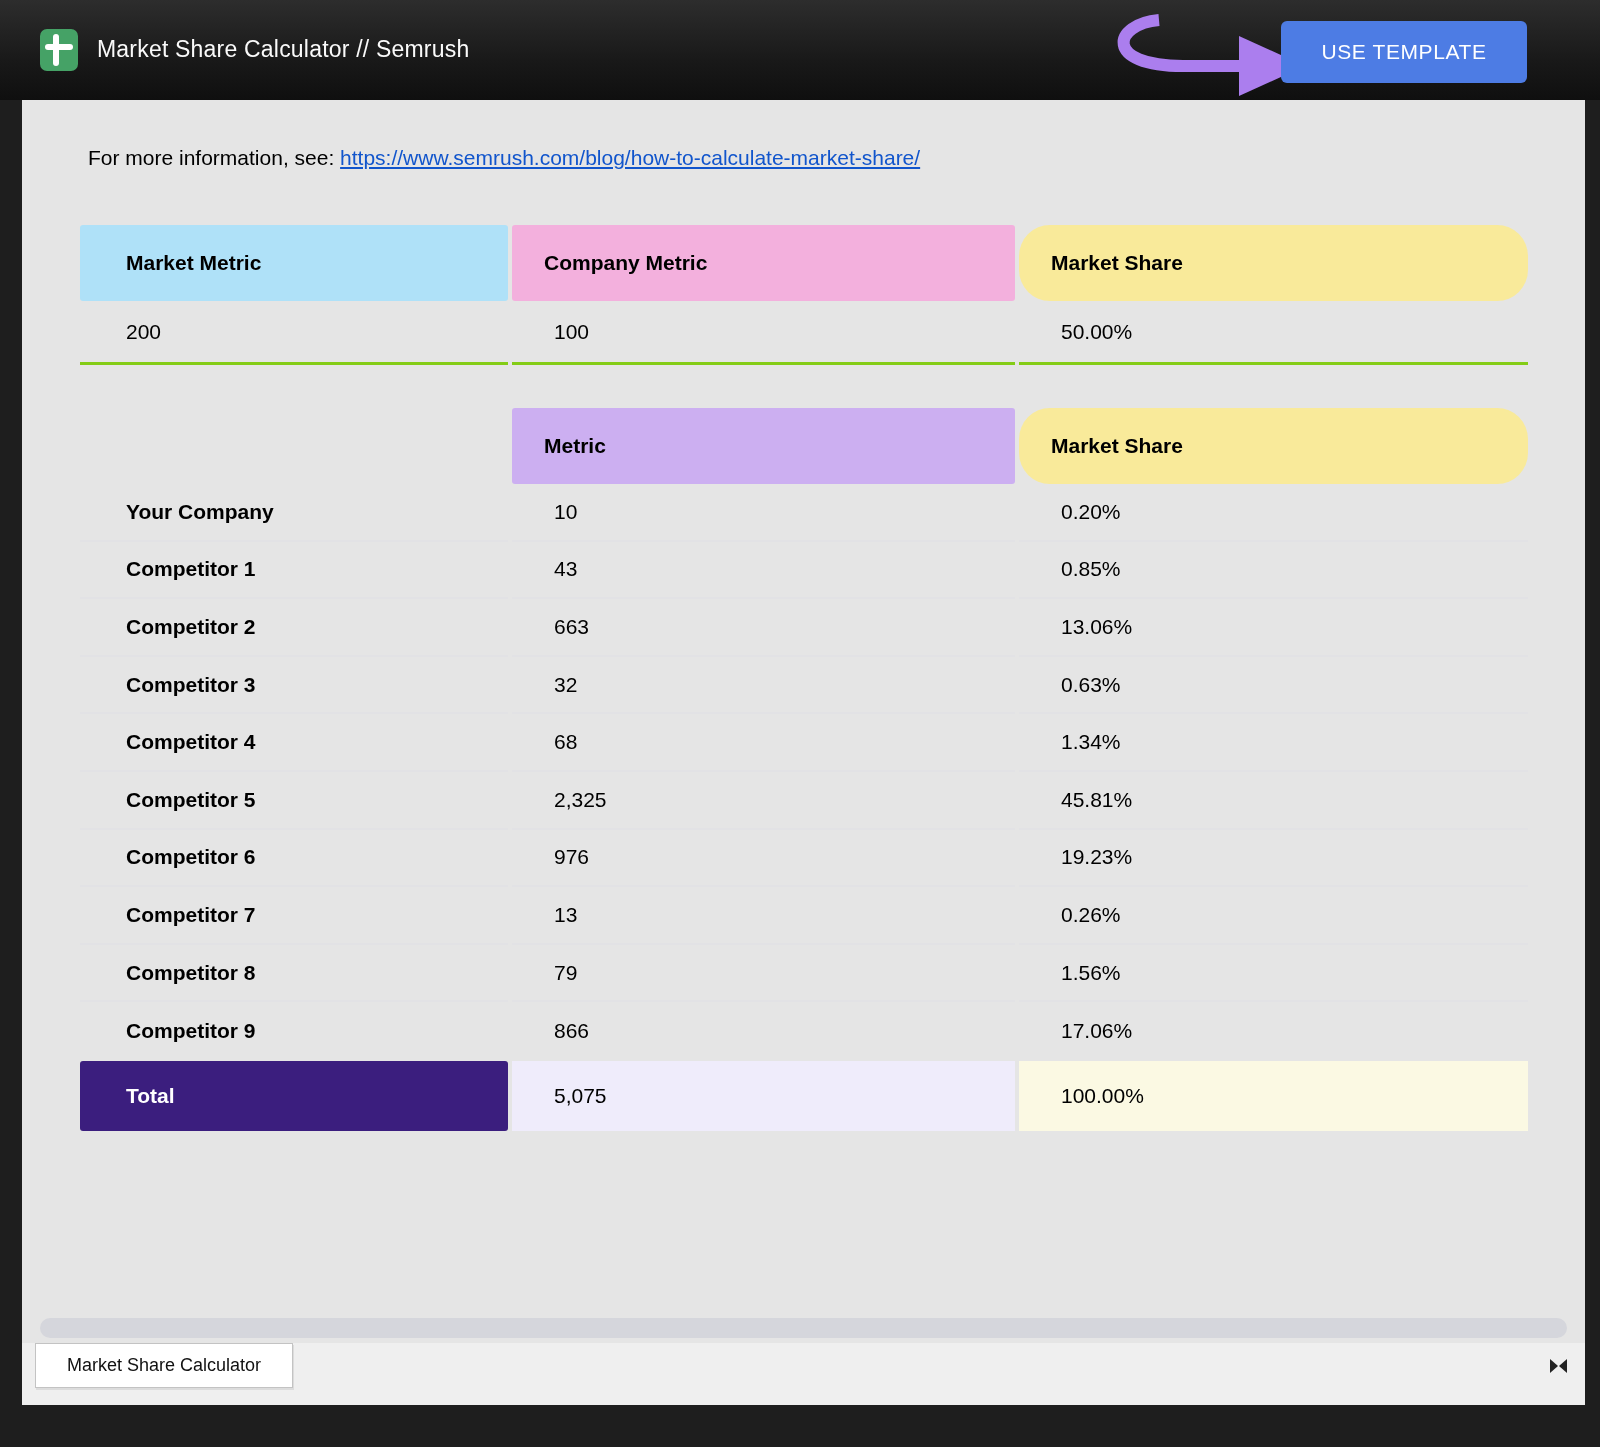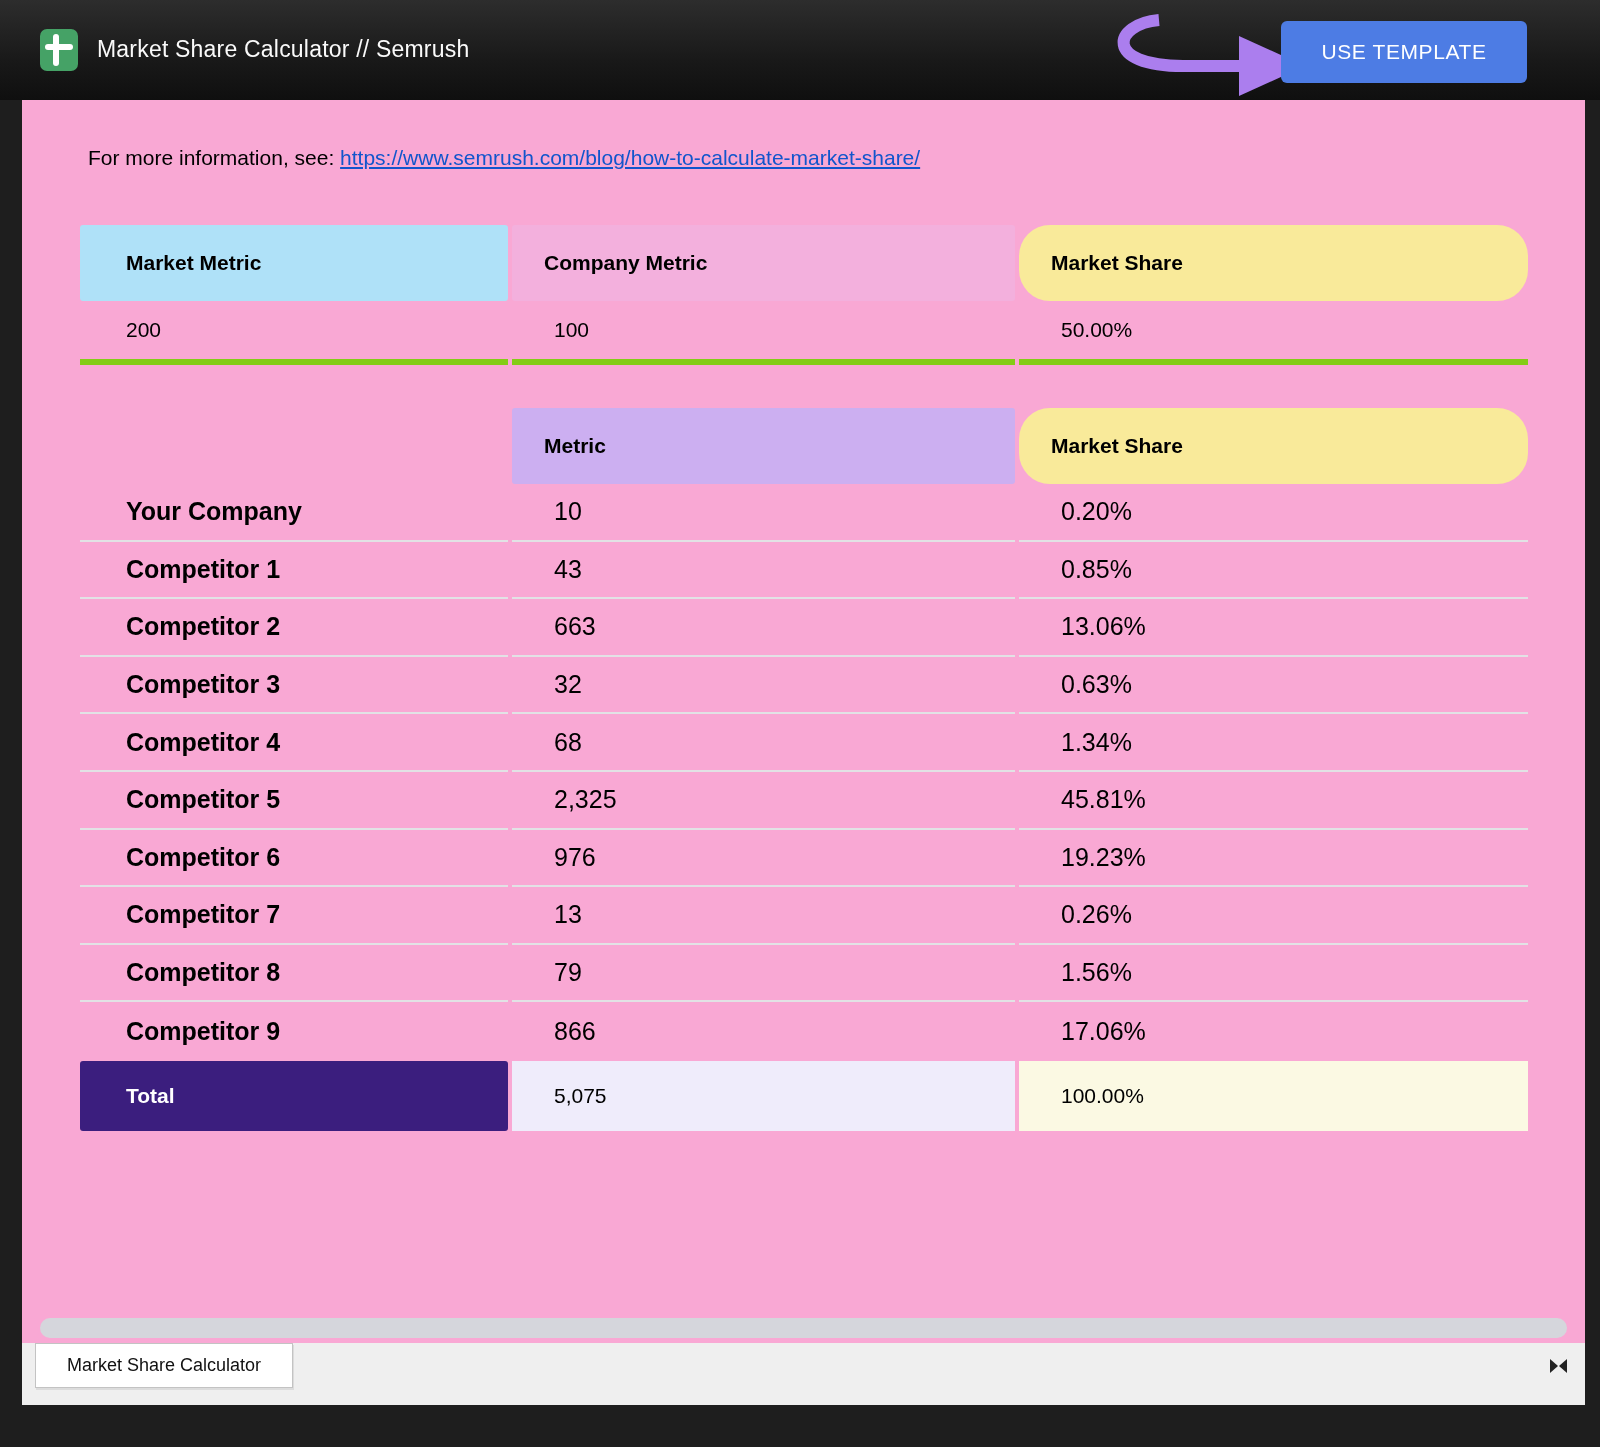--- a/index.html
+++ b/index.html
@@ -24,21 +24,21 @@
   }
   .use-template-btn{
     position:absolute;left:1281px;top:21px;width:246px;height:62px;
     background:#4d7ce4;border:none;border-radius:6px;cursor:pointer;
     color:#fff;font-size:21px;font-weight:normal;letter-spacing:.6px;
     font-family:"Liberation Sans", sans-serif;
   }
   .arrow-annot{position:absolute;left:1095px;top:8px;width:215px;height:95px;}
   
   .sheet{
-    position:absolute;left:22px;top:100px;width:1563px;height:1305px;background:#f9a8d4;
+    position:absolute;left:22px;top:100px;width:1563px;height:1305px;background:#e5e5e5;
   }
   .info-line{
     position:absolute;left:66px;top:46px;font-size:21px;color:#000;
   }
   .info-line a{color:#1155cc;text-decoration:underline;cursor:pointer;}
   
   .grid3{display:grid;grid-template-columns:428px 503px 509px;column-gap:4px;}
   .tbl{position:absolute;left:58px;width:1448px;}
   .tbl-top{top:125px;}
   .hdr-cell{
@@ -47,28 +47,28 @@
   }
   .hdr-cell.c2,.hdr-cell.c3{padding-left:32px;}
   .bg-blue{background:#afe1f8;}
   .bg-pink{background:#f3b0dd;}
   .bg-yellow{background:#f9ea9a;border-radius:31px;}
   .bg-purple{background:#ccaff1;}
   .bg-none{background:transparent;}
   .val-row{height:64px;}
   .val-cell{
     display:flex;align-items:center;padding-left:46px;box-sizing:border-box;
-    font-size:21px;color:#000;border-bottom:6px solid #84cc16;
+    font-size:21px;color:#000;border-bottom:3px solid #84cc16;
   }
   .val-cell.c2,.val-cell.c3{padding-left:42px;}
   .tbl-main{top:308px;}
   .row{height:57.6px;}
   .cell{
     display:flex;align-items:center;padding-left:42px;box-sizing:border-box;
-    font-size:25px;color:#000;
+    font-size:21px;color:#000;
   }
   .cell.label{font-weight:bold;padding-left:46px;}
   .row:not(:last-child) .cell{border-bottom:2px solid #e2e2e5;}
   .total-row{height:70px;margin-top:1px;}
   .total-label{
     display:flex;align-items:center;padding-left:46px;box-sizing:border-box;
     background:#3b1e7e;color:#fff;font-weight:bold;font-size:21px;border-radius:3px;
   }
   .total-metric{background:#efecfb;display:flex;align-items:center;padding-left:42px;box-sizing:border-box;font-size:21px;}
   .total-share{background:#fbf9e3;display:flex;align-items:center;padding-left:42px;box-sizing:border-box;font-size:21px;}

